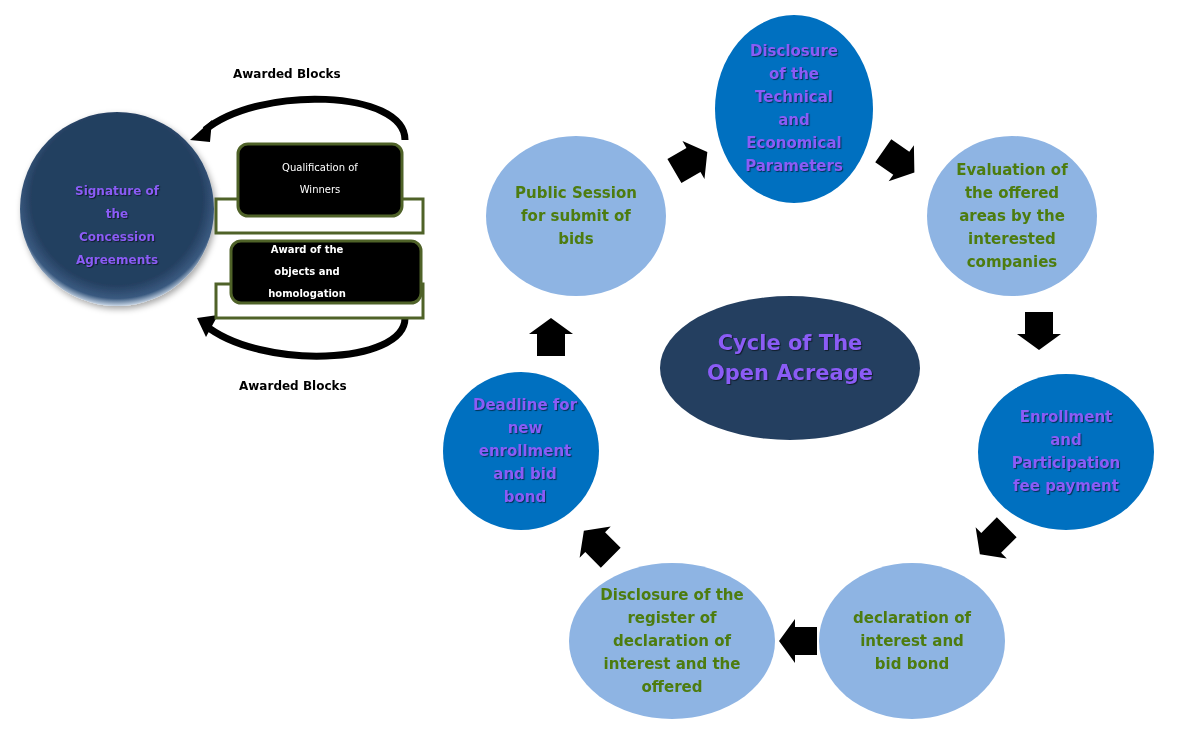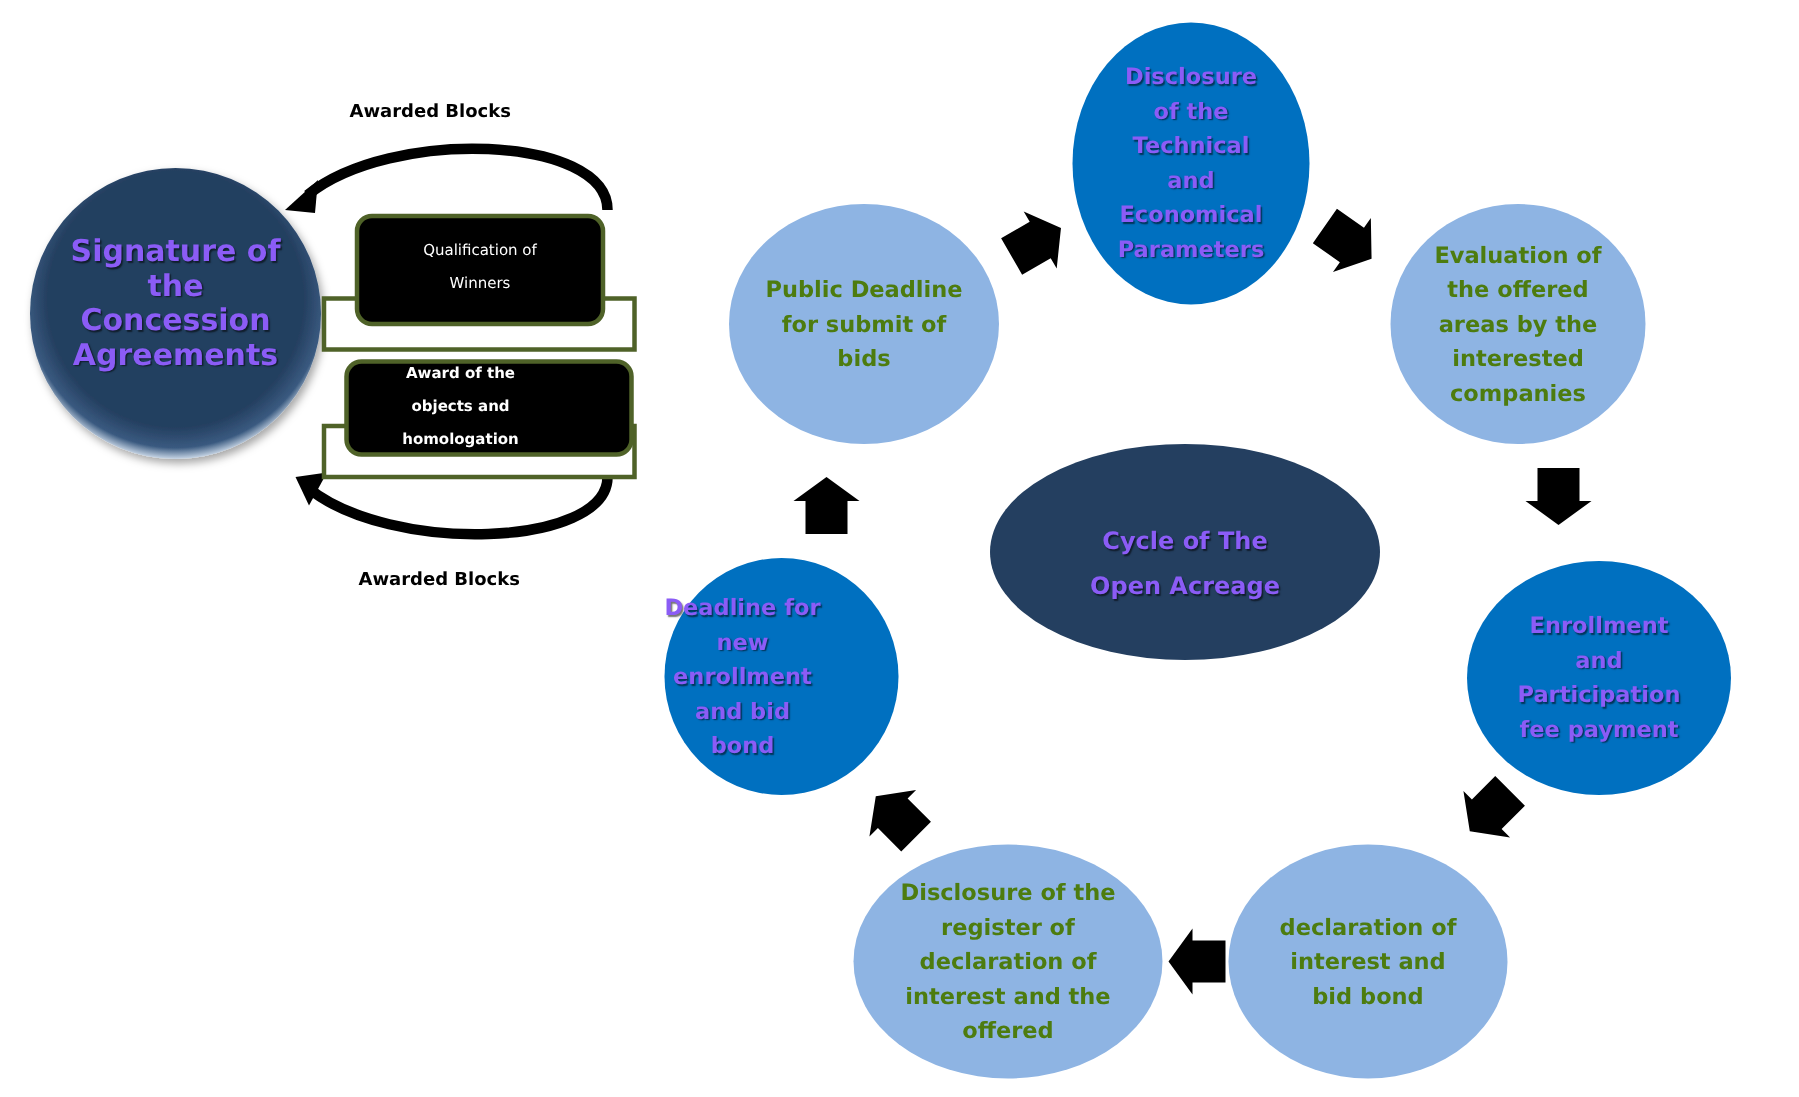--- a/index.html
+++ b/index.html
@@ -61,35 +61,35 @@
       <polygon points="-18,-14 4,-14 4,-22 20,0 4,22 4,14 -18,14" fill="#000000" transform="translate(994,540) rotate(135)"></polygon>
       <polygon points="-18,-14 4,-14 4,-22 20,0 4,22 4,14 -18,14" fill="#000000" transform="translate(799,641) rotate(180)"></polygon>
       <polygon points="-18,-14 4,-14 4,-22 20,0 4,22 4,14 -18,14" fill="#000000" transform="translate(598,545) rotate(-135)"></polygon>
       <polygon points="-18,-14 4,-14 4,-22 20,0 4,22 4,14 -18,14" fill="#000000" transform="translate(551,338) rotate(-90)"></polygon>
     </g>
 </svg>
 
 <div class="lbl" style="left:233px; top:67px;">Awarded Blocks</div>
 <div class="lbl" style="left:239px; top:379px;">Awarded Blocks</div>
 
-<div class="node-text dark" style="left:37px; top:132px; width:160px; height:140px; font-size:20px;">Signature of
+<div class="node-text dark" style="left:37px; top:156px; width:160px; height:140px; font-size:12px;">Signature of
 the
 Concession
 Agreements</div>
 <div class="box-text" style="left:238px; top:146px; width:164px; height:66px;">Qualification of
 Winners</div>
 <div class="box-text" style="left:231px; top:237px; width:152px; height:70px; font-weight:bold;">Award of the
 objects and
 homologation</div>
 
-<div class="node-text dark" style="left:660px; top:338px; width:260px; height:76px; font-size:16px; line-height:30px;">Cycle of The
+<div class="node-text dark" style="left:660px; top:320px; width:260px; height:76px; font-size:21px; line-height:30px;">Cycle of The
 Open Acreage</div>
 
 <div id="step-labels">
-    <div class="node-text light" style="left: 496px; width: 160px; top: 136px; height: 160px;">Public Deadline
+    <div class="node-text light" style="left: 496px; width: 160px; top: 136px; height: 160px;">Public Session
 for submit of
 bids</div>
     <div class="node-text dark" style="left: 724px; width: 140px; top: 15px; height: 188px;">Disclosure
 of the
 Technical
 and
 Economical
 Parameters</div>
     <div class="node-text light" style="left: 932px; width: 160px; top: 136px; height: 160px;">Evaluation of
 the offered
@@ -101,18 +101,18 @@
 Participation
 fee payment</div>
     <div class="node-text light" style="left: 832px; width: 160px; top: 563px; height: 156px;">declaration of
 interest and
 bid bond</div>
     <div class="node-text light" style="left: 577px; width: 190px; top: 563px; height: 156px;">Disclosure of the
 register of
 declaration of
 interest and the
 offered</div>
-    <div class="node-text dark" style="left: 420px; width: 150px; top: 372px; height: 158px;">Deadline for
+    <div class="node-text dark" style="left: 450px; width: 150px; top: 372px; height: 158px;">Deadline for
 new
 enrollment
 and  bid
 bond</div>
   </div>
 
 </body></html>

